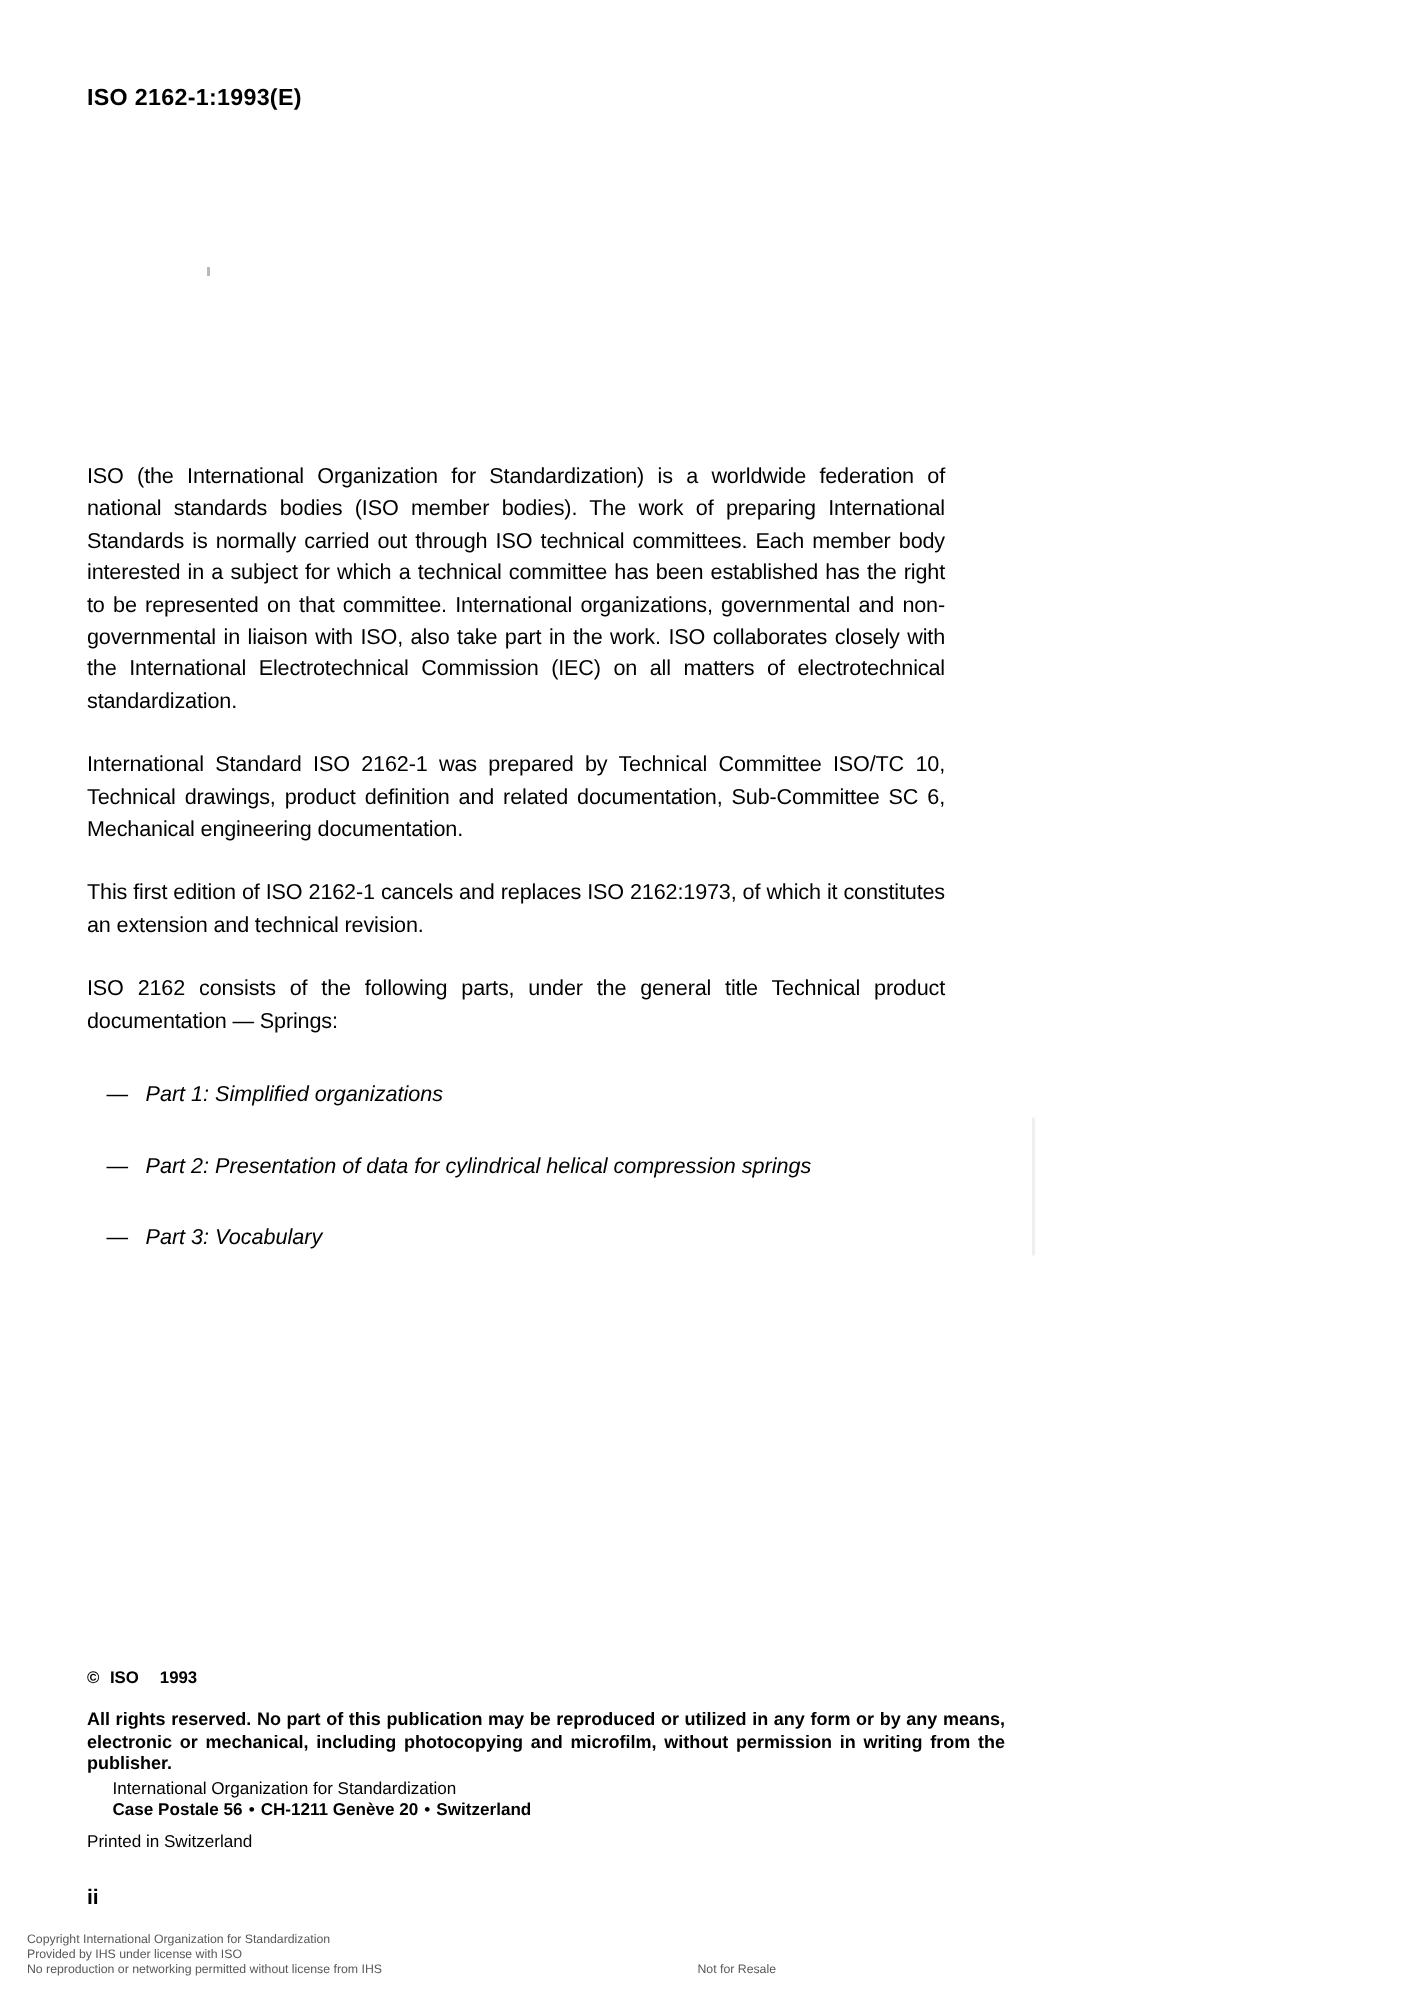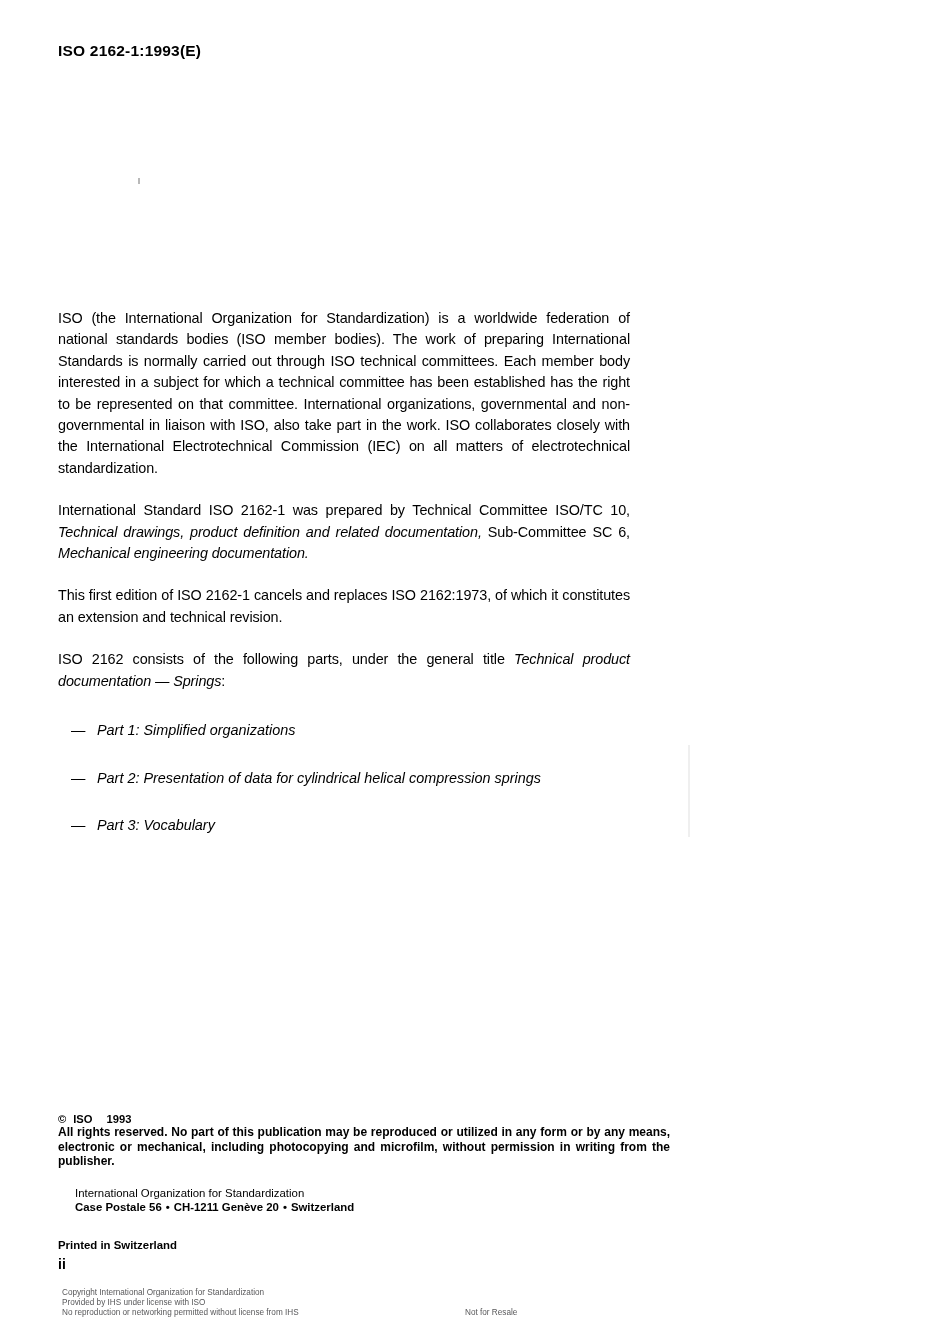--- a/index.html
+++ b/index.html
@@ -18,21 +18,21 @@
 
   .page {
     position: absolute;
     inset: 0;
   }
 
   
   .doc-header {
     position: absolute;
     left: 58px;
-    top: 42px;
+    top: 57px;
     font-size: 15.5px;
     font-weight: bold;
     letter-spacing: 0.2px;
   }
 
   
   .speck {
     position: absolute;
     left: 138px;
     top: 178px;
@@ -66,21 +66,21 @@
 
   p.para {
     margin: 0 0 21px 0;
     font-size: 14.4px;
     line-height: 21.4px;
     text-align: justify;
     letter-spacing: -0.1px;
   }
   p.para:last-child { margin-bottom: 0; }
 
-  .it { font-style: italic; }
+  .it { }
 
   
   .parts-list {
     margin: 28px 0 0 0;
     padding: 0;
     list-style: none;
   }
   .parts-list li {
     position: relative;
     padding-left: 39px;
@@ -103,21 +103,21 @@
   
   .copyright-block {
     position: absolute;
     left: 58px;
     top: 1113px;
     width: 612px;
   }
   .copy-line {
     font-size: 11.2px;
     font-weight: bold;
-    margin-bottom: 0;
+    margin-bottom: 14px;
   }
   .copy-line .sp { display: inline-block; width: 7px; }
   .copy-body {
     font-size: 12px;
     line-height: 14.6px;
     text-align: justify;
     font-weight: bold;
   }
 
   .address-block {
@@ -129,42 +129,40 @@
     font-weight: bold;
   }
   .address-block .org { font-weight: normal; }
   .bullet-sep { display: inline-block; padding: 0 4px; }
 
   .printed {
     position: absolute;
     left: 58px;
     top: 1222px;
     font-size: 11.4px;
-    font-weight: bold;
-    margin-top: 17px;
+    font-weight: normal;
   }
 
   
   .page-number {
     position: absolute;
     left: 58px;
     top: 1256px;
     font-size: 14px;
     font-weight: bold;
   }
 
   
   .ihs-footer {
     position: absolute;
     left: 18px;
     top: 1288px;
     font-size: 8.2px;
     line-height: 10.2px;
     color: #58585a;
-    margin-left: 44px;
   }
   .ihs-resale {
     position: absolute;
     left: 465px;
     top: 1308px;
     font-size: 8.2px;
     color: #58585a;
   }
 </style>
 </head>

